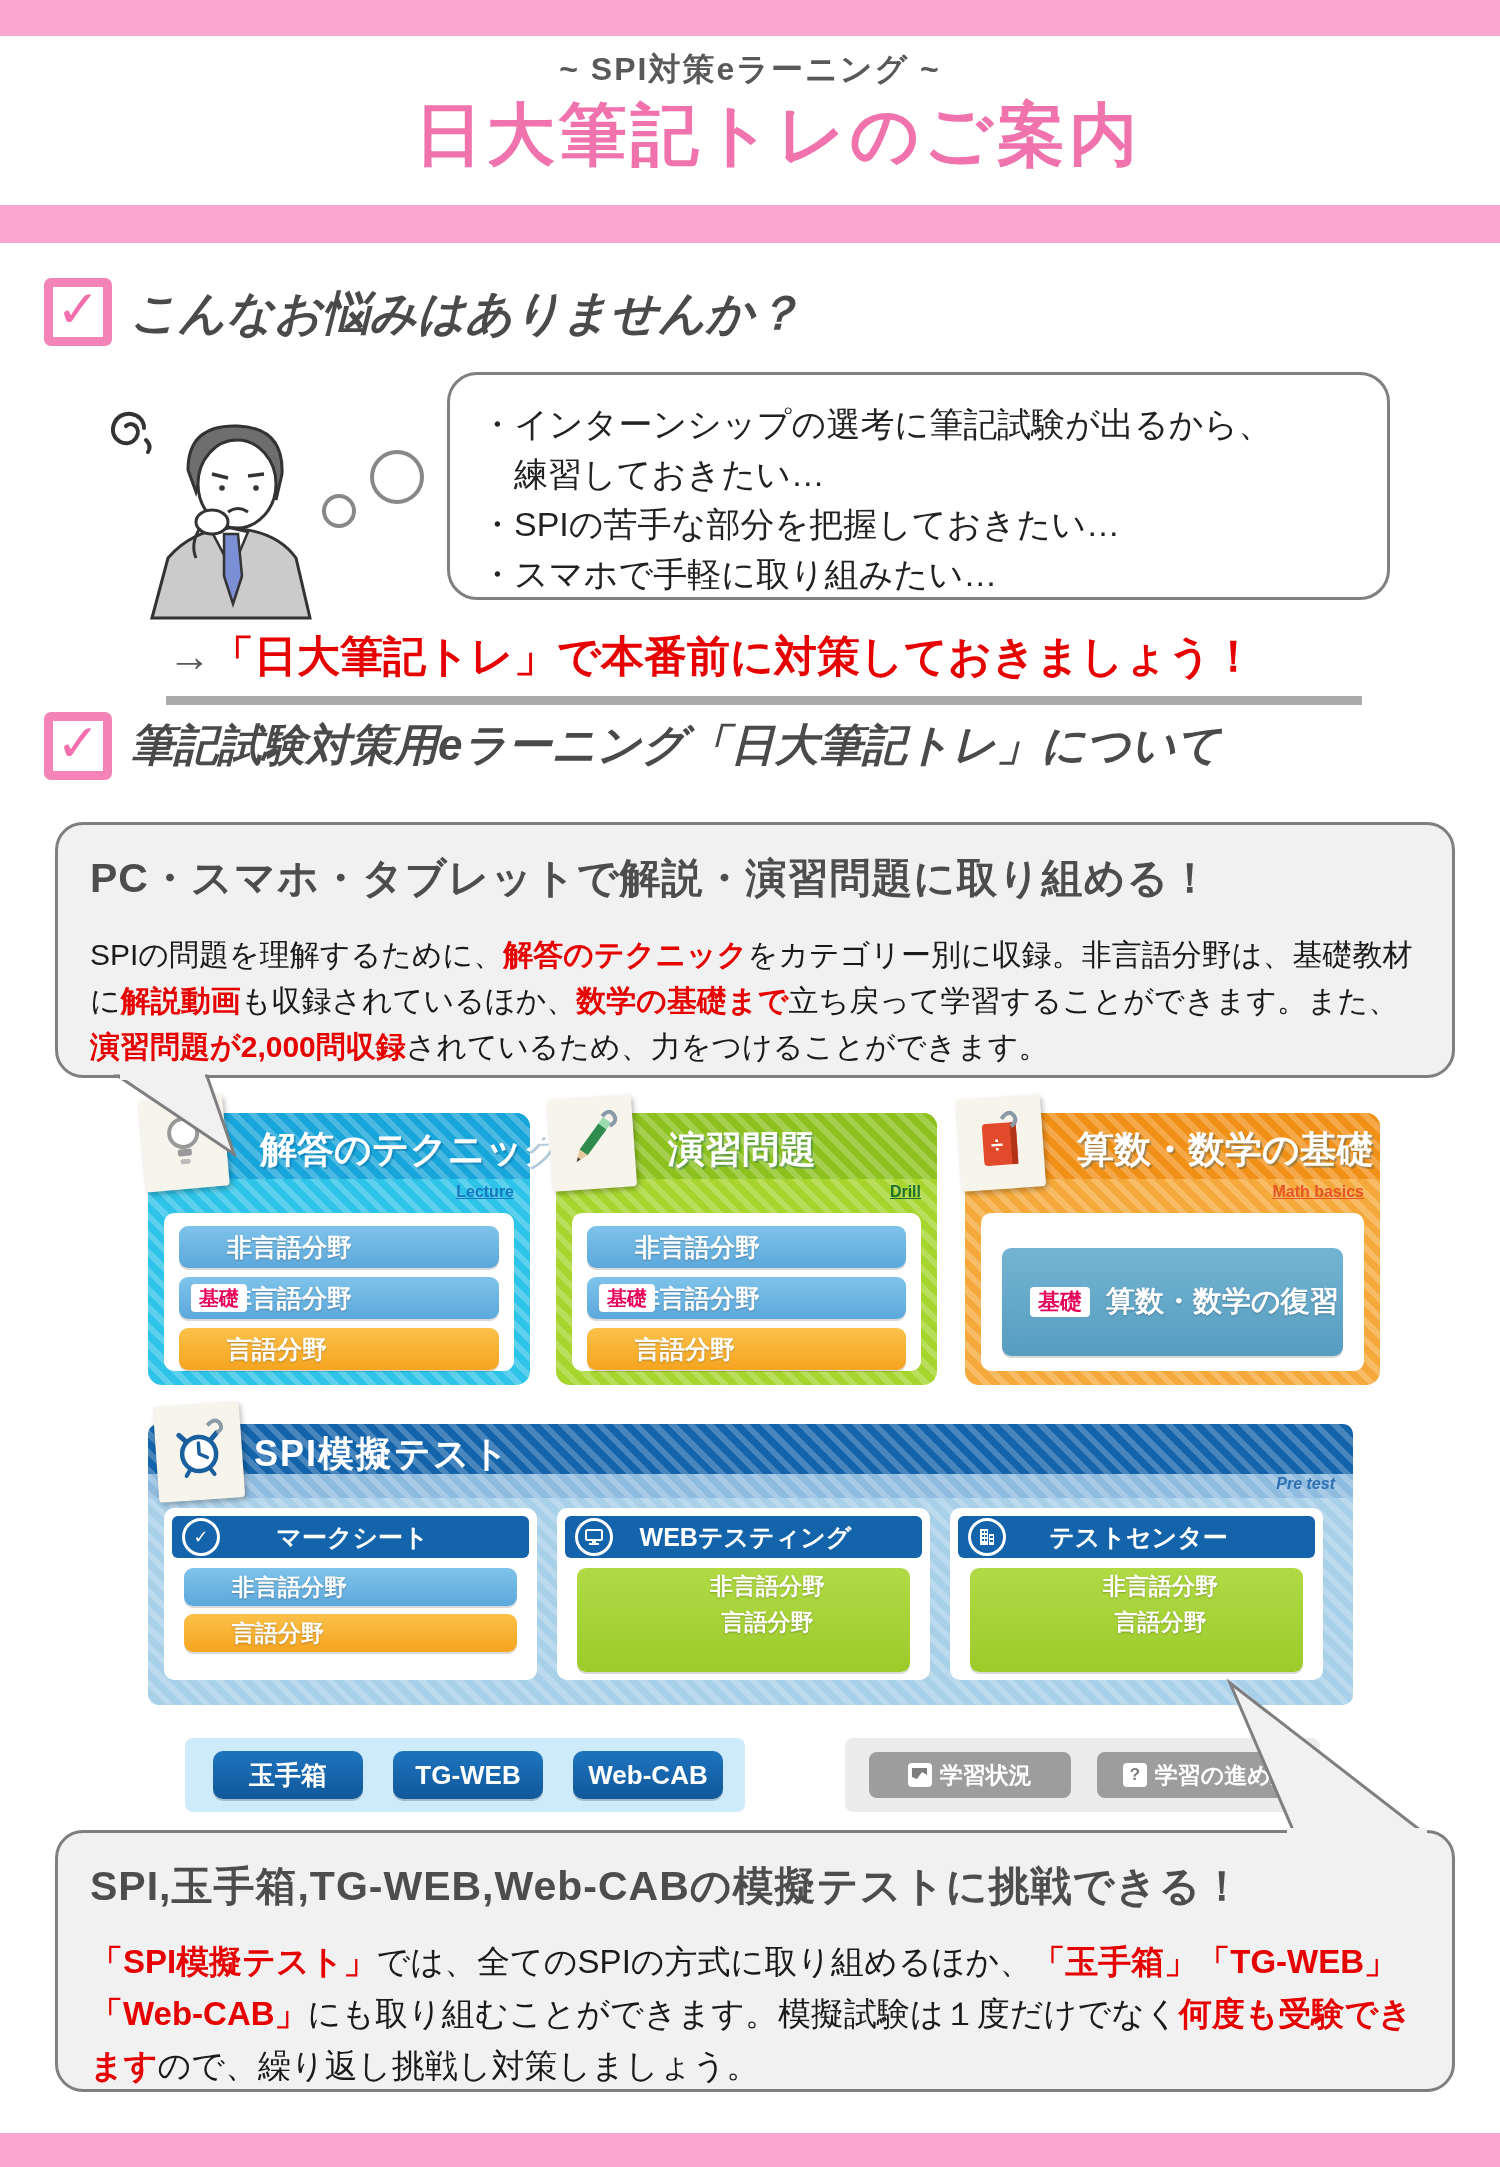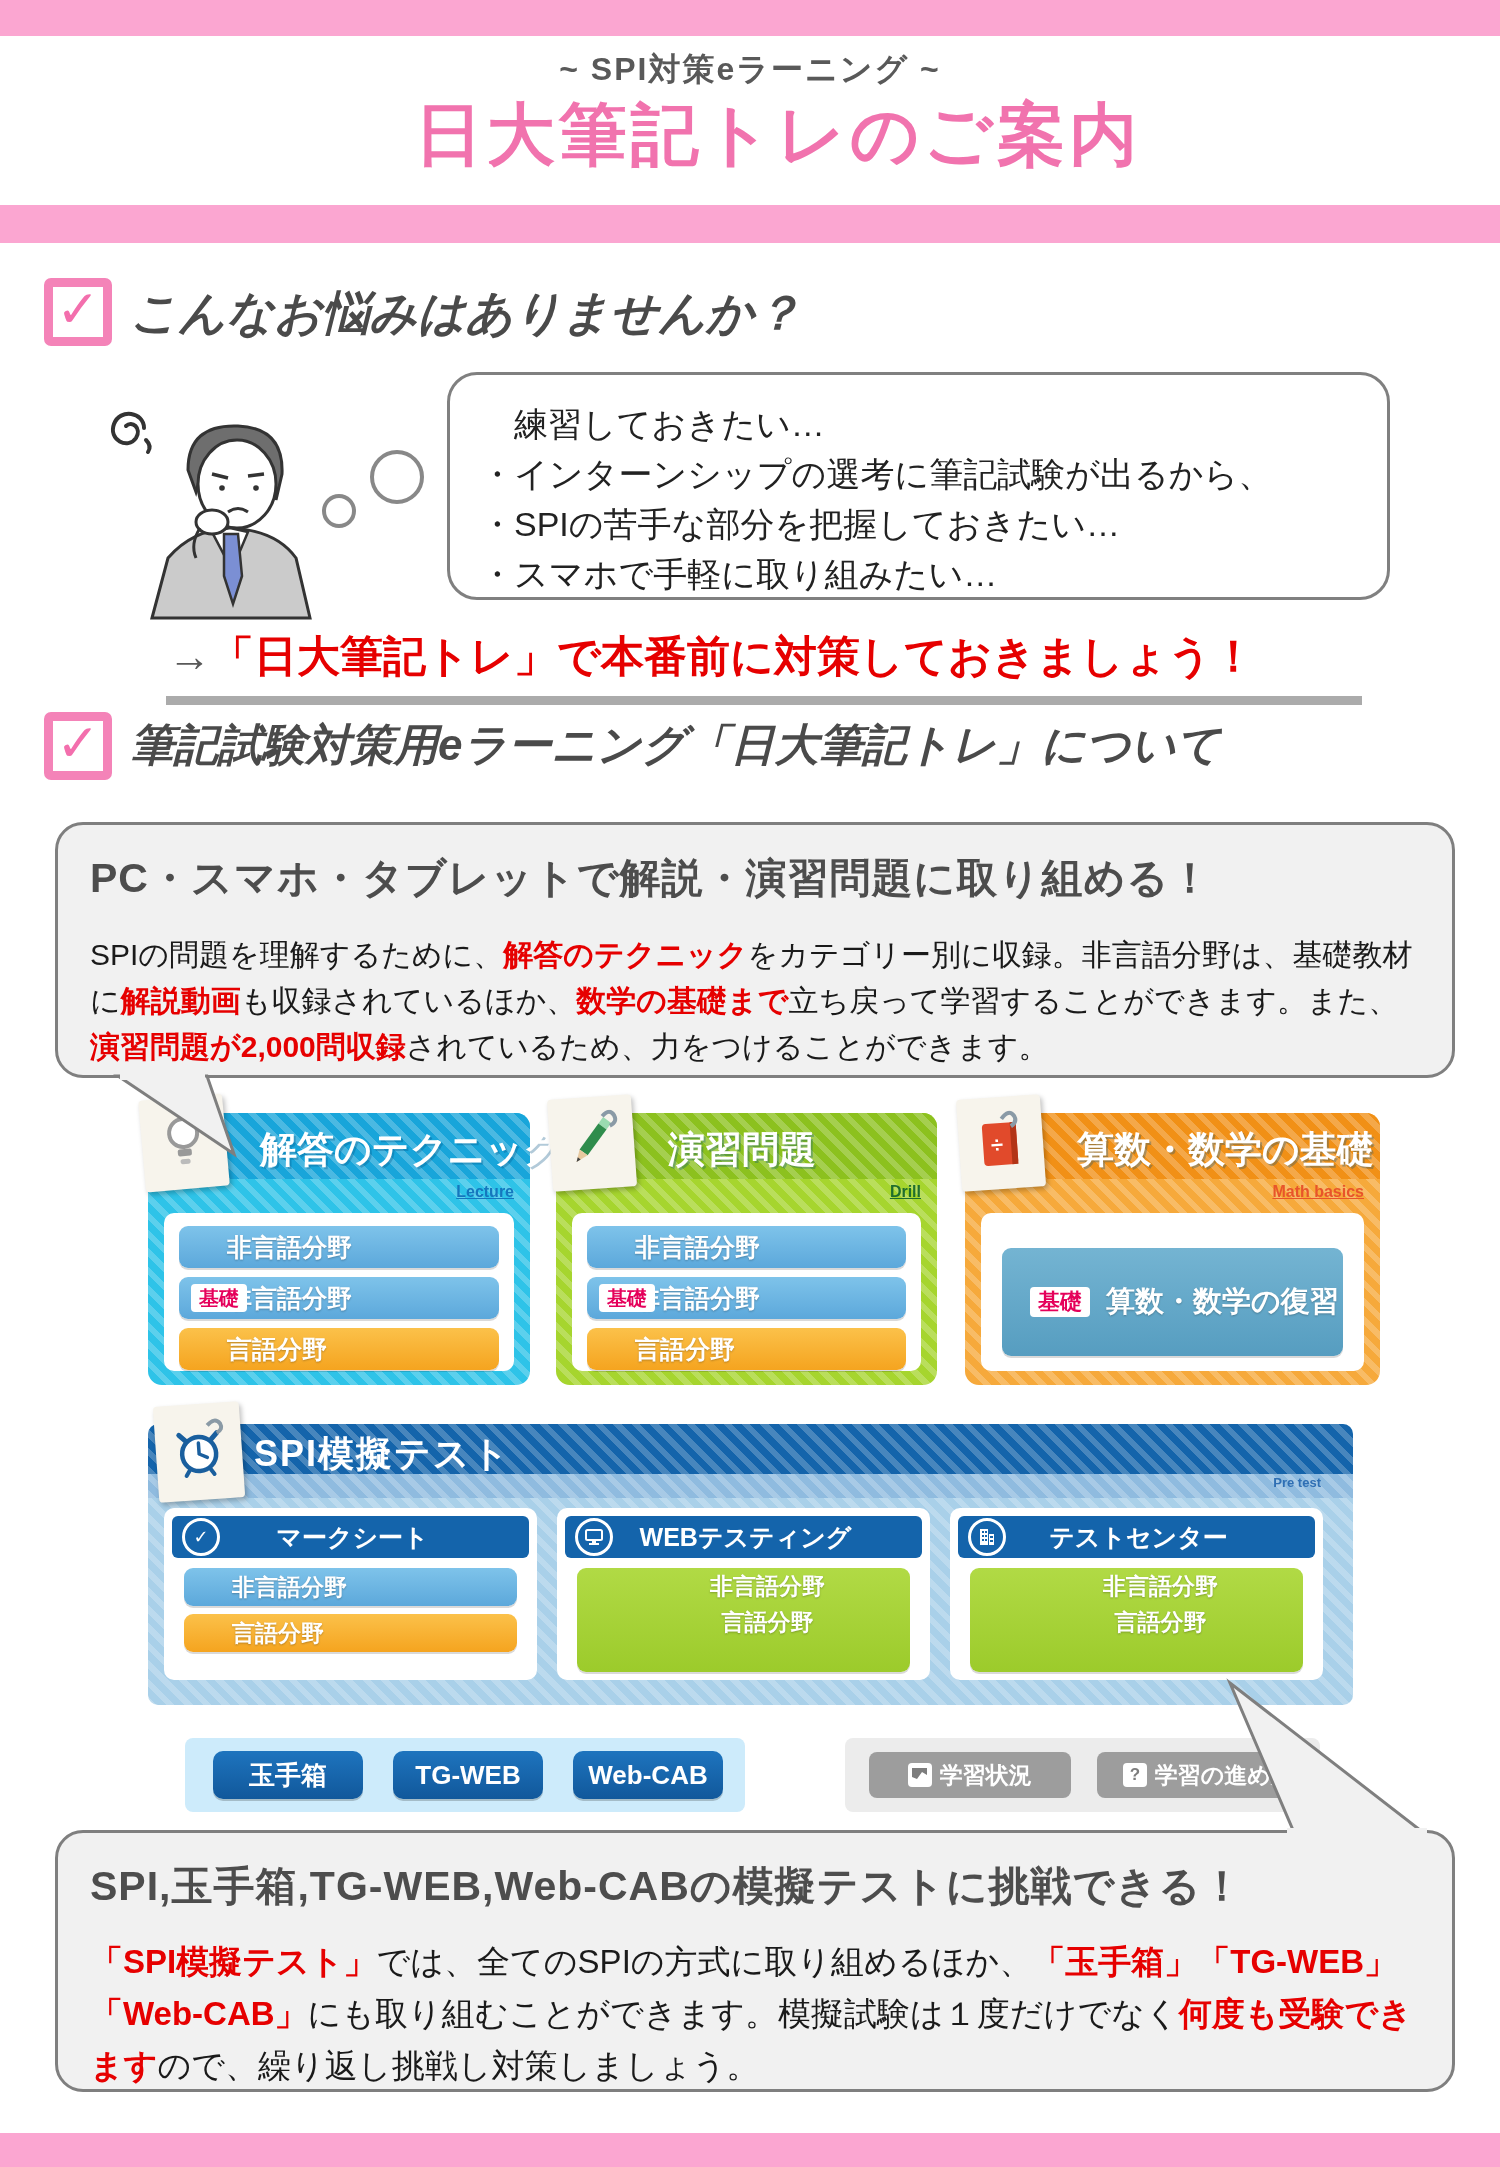--- a/index.html
+++ b/index.html
@@ -61,21 +61,21 @@
          padding:2px 8px;line-height:1.2;text-shadow:none;}
   .badge-abs{position:absolute;left:12px;top:50%;transform:translateY(-50%);}
   .icon-tile{position:absolute;background:#F7F4EC;border-radius:4px;
              box-shadow:2px 3px 5px rgba(0,0,0,.25);display:flex;align-items:center;justify-content:center;}
   
   .spi-panel{position:absolute;left:148px;top:1424px;width:1205px;height:281px;border-radius:10px;
              background-color:#A9D0E9;box-sizing:border-box;}
   .spi-head{position:absolute;left:0;top:0;right:0;height:50px;background-color:#1464AB;border-radius:10px 10px 0 0;}
   .spi-title{position:absolute;left:106px;top:6px;font-size:36px;font-weight:bold;color:#fff;letter-spacing:2px;}
   .spi-strip{position:absolute;left:0;top:50px;right:0;height:24px;background-color:#8FBBDF;}
-  .spi-sub{position:absolute;right:32px;top:1px;font-size:13px;font-weight:bold;color:#2F6FB4;}
+  .spi-sub{position:absolute;right:18px;top:1px;font-size:16px;font-weight:bold;color:#2F6FB4;font-style:italic;}
   .spi-cards{position:absolute;left:16px;right:30px;top:84px;height:172px;display:flex;gap:20px;}
   .spi-card{flex:1;background:#fff;border-radius:10px;padding:8px;box-sizing:border-box;}
   .spi-card-head{height:42px;background:#1464AB;border-radius:6px;display:flex;align-items:center;
                  font-size:25px;font-weight:bold;color:#fff;}
   .spi-card-head .ring{width:32px;height:32px;border:3px solid #fff;border-radius:50%;margin:0 12px 0 10px;
                        display:flex;align-items:center;justify-content:center;color:#fff;font-size:18px;font-weight:bold;}
   .spi-card-head .lbl{flex:1;text-align:center;margin-right:56px;}
   .spi-btns{margin:10px 12px 0 12px;}
   .spi-btns .btn{height:38px;font-size:23px;margin-bottom:8px;}
   .btn-tall{height:104px !important;flex-direction:column;line-height:36px;}
@@ -117,22 +117,22 @@
     <path d="M52,218 L68,158 Q92,130 130,128 Q176,130 196,158 L210,218 Z" fill="#cbcbcb" stroke="#333" stroke-width="3"></path>
     <path d="M112,132 L130,128 L148,132 L132,170 Z" fill="#fff" stroke="#333" stroke-width="2.5"></path>
     <path d="M124,134 h14 l4,42 l-9,28 l-9,-28 Z" fill="#7b8fd4" stroke="#333" stroke-width="2.5"></path>
     <ellipse cx="112" cy="122" rx="16" ry="12" fill="#fff" stroke="#333" stroke-width="3"></ellipse>
     <path d="M100,128 q-10,16 -4,30" stroke="#333" stroke-width="3" fill="none"></path>
   </svg>
   <div class="thought-circle" style="left:322px;top:494px;width:26px;height:26px;"></div>
   <div class="thought-circle" style="left:370px;top:450px;width:46px;height:46px;"></div>
 
   <div class="worry-bubble">
+    <div>・インターンシップの選考に筆記試験が出るから、</div>
     <div>　練習しておきたい…</div>
-    <div>・インターンシップの選考に筆記試験が出るから、</div>
     <div>・SPIの苦手な部分を把握しておきたい…</div>
     <div>・スマホで手軽に取り組みたい…</div>
   </div>
 
   <div class="cta"><span class="arr">→</span><span class="red">「日大筆記トレ」で本番前に対策しておきましょう！</span></div>
   <div class="cta-bar"></div>
 
   <div class="checkbox" style="left:44px;top:712px;">
       <span>✓</span>
     </div>

